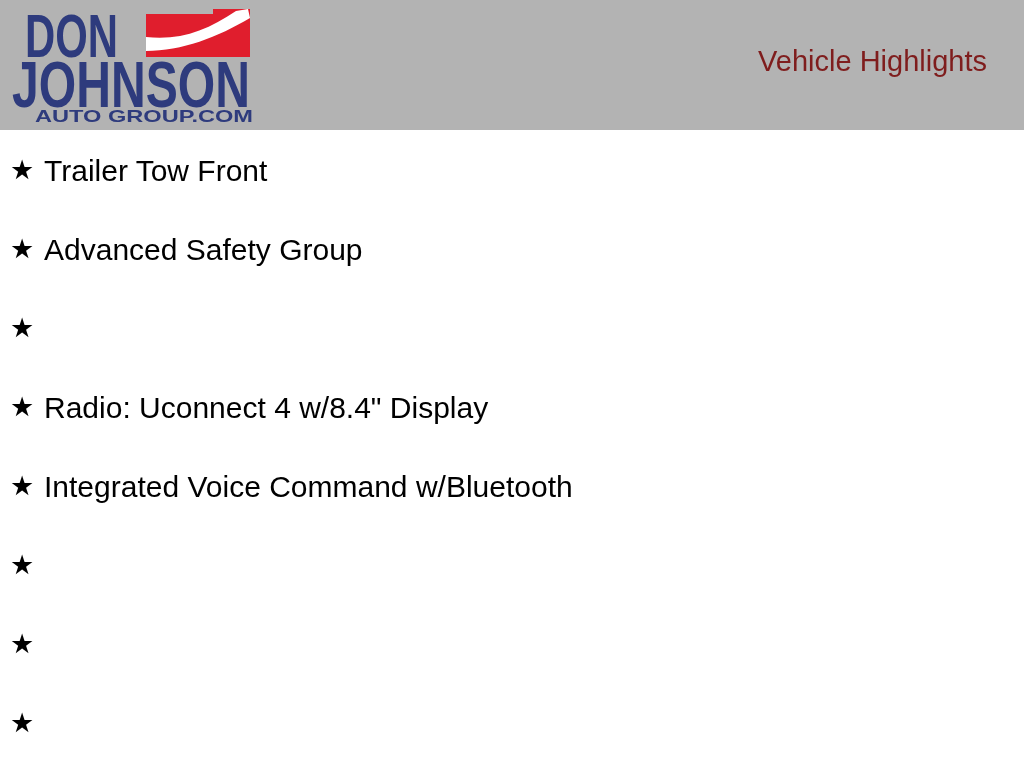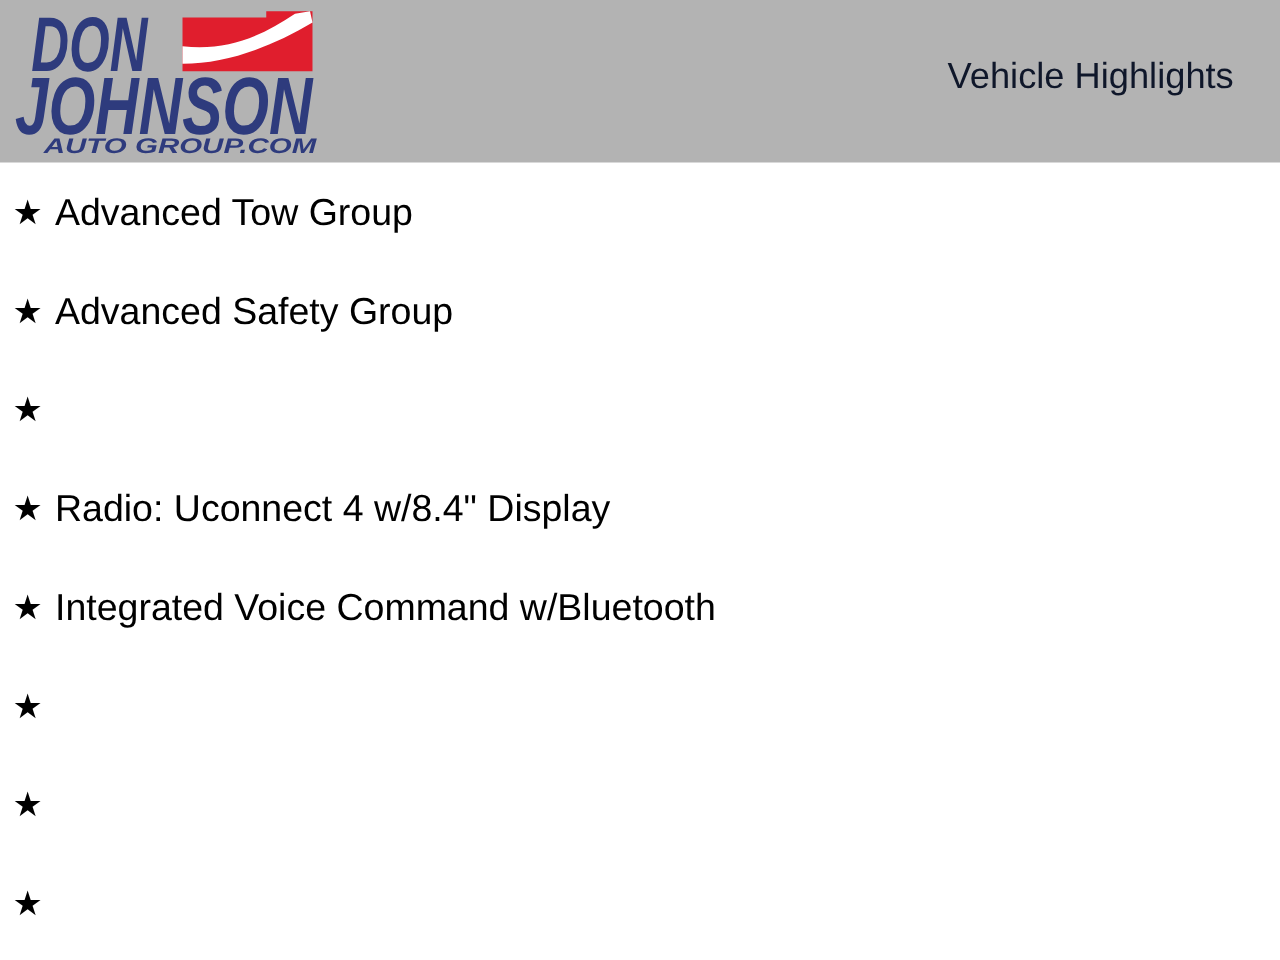--- a/index.html
+++ b/index.html
@@ -22,35 +22,34 @@
     width: 1024px;
     height: 130px;
     background: #b3b3b3;
   }
   .logo {
     position: absolute;
     left: 10px;
     top: 6px;
     width: 245px;
     height: 122px;
-    font-style: italic;
   }
   .logo svg { display: block; width: 245px; height: 122px; }
   .logo text {
     font-family: "Liberation Sans", sans-serif;
     font-weight: bold;
     fill: #2e3b7d;
   }
   .header-title {
     position: absolute;
     right: 37px;
     top: 47px;
     font-size: 29px;
     line-height: 29px;
-    color: #0f172a;
+    color: #7f1d1d;
     white-space: nowrap;
   }
   
   .highlights-list {
     list-style: none;
     padding: 1px 0 0 10px;
     margin: 0;
   }
   .highlight-item {
     height: 79px;
@@ -93,21 +92,21 @@
         <text x="25" y="116" font-size="17" textLength="218" lengthAdjust="spacingAndGlyphs">AUTO GROUP.COM</text>
       </svg>
     </div>
 
     <div class="header-title">Vehicle Highlights</div>
   </div>
 
   <ul class="highlights-list">
     <li class="highlight-item">
       <span class="star-icon">★</span>
-      <span>Advanced Tow Group</span>
+      <span>Trailer Tow Front</span>
     </li>
     <li class="highlight-item">
       <span class="star-icon">★</span>
       <span>Advanced Safety Group</span>
     </li>
     <li class="highlight-item">
       <span class="star-icon">★</span>
     </li>
     <li class="highlight-item">
       <span class="star-icon">★</span>

